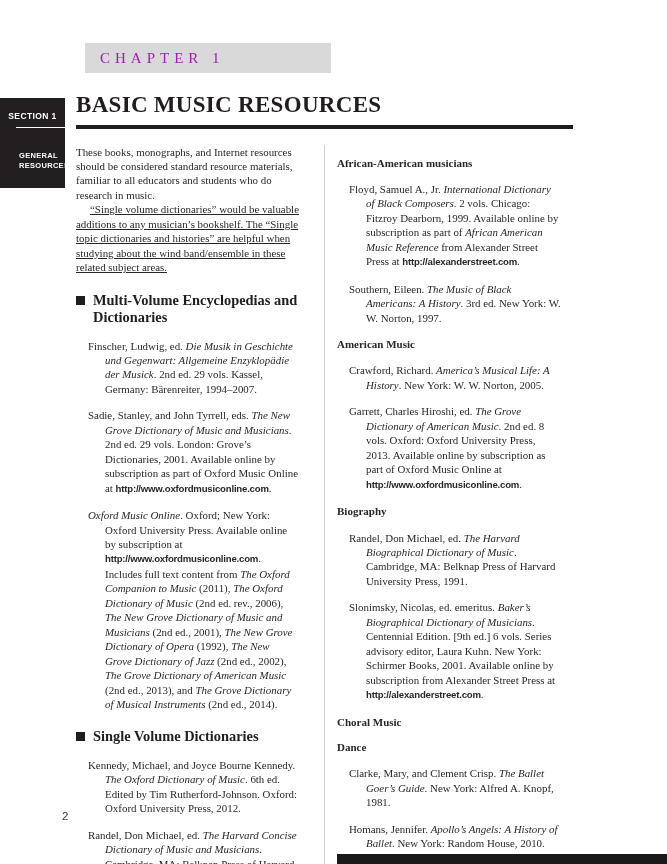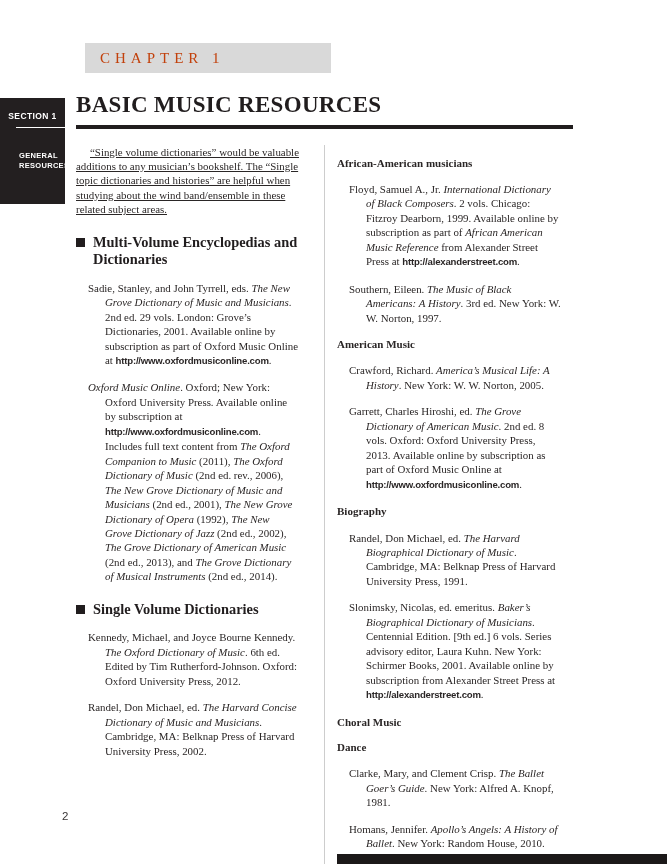--- a/index.html
+++ b/index.html
@@ -17,28 +17,28 @@
   .chapter-box {
     position: absolute;
     left: 85px; top: 43px;
     width: 246px; height: 30px;
     background: #d9d9d9;
     line-height: 30px;
     padding-left: 15px;
     box-sizing: border-box;
     font-size: 15px;
     letter-spacing: 5px;
-    color: #c2410c;
+    color: #a21caf;
   }
 
   
   .section-tab {
     position: absolute;
     left: 0; top: 98px;
-    width: 65px; height: 106px;
+    width: 65px; height: 90px;
     background: #231f20;
     color: #fff;
     font-family: "Liberation Sans", sans-serif;
   }
   .tab-section-label {
     font-size: 8.5px;
     font-weight: bold;
     letter-spacing: 0.4px;
     text-align: center;
     margin-top: 13px;
@@ -151,22 +151,24 @@
       <div>GENERAL</div>
       <div>RESOURCES</div>
     </div>
   </div>
 
   <div class="content">
     <h1 class="page-title">BASIC MUSIC RESOURCES</h1>
     <div class="title-rule"></div>
     <div class="cols">
       <div class="col col-left" id="col-left">
+          <p class="intro-para">These books, monographs, and Internet resources should be considered standard resource materials, familiar to all educators and students who do research in music.</p>
           <p class="intro-para indented">“Single volume dictionaries” would be valuable additions to any musician’s bookshelf. The “Single topic dictionaries and histories” are helpful when studying about the wind band/ensemble in these related subject areas.</p>
           <h2 class="sec-heading"><span class="sq"></span>Multi-Volume Encyclopedias and Dictionaries</h2>
+          <p class="entry"><span class="plain">Finscher, Ludwig, ed. </span><span class="italic">Die Musik in Geschichte und Gegenwart: Allgemeine Enzyklopädie der Musick</span><span class="plain">. 2nd ed. 29 vols. Kassel, Germany: Bärenreiter, 1994–2007.</span></p>
           <p class="entry"><span class="plain">Sadie, Stanley, and John Tyrrell, eds. </span><span class="italic">The New Grove Dictionary of Music and Musicians</span><span class="plain">. 2nd ed. 29 vols. London: Grove’s Dictionaries, 2001. Available online by subscription as part of Oxford Music Online at </span><span class="url">http://www.oxfordmusiconline.com</span><span class="plain">.</span></p>
           <p class="entry"><span class="italic">Oxford Music Online</span><span class="plain">. Oxford; New York: Oxford University Press. Available online by subscription at </span><span class="url">http://www.oxfordmusiconline.com</span><span class="plain">. Includes full text content from </span><span class="italic">The Oxford Companion to Music</span><span class="plain"> (2011), </span><span class="italic">The Oxford Dictionary of Music</span><span class="plain"> (2nd ed. rev., 2006), </span><span class="italic">The New Grove Dictionary of Music and Musicians</span><span class="plain"> (2nd ed., 2001), </span><span class="italic">The New Grove Dictionary of Opera</span><span class="plain"> (1992), </span><span class="italic">The New Grove Dictionary of Jazz</span><span class="plain"> (2nd ed., 2002), </span><span class="italic">The Grove Dictionary of American Music</span><span class="plain"> (2nd ed., 2013), and </span><span class="italic">The Grove Dictionary of Musical Instruments</span><span class="plain"> (2nd ed., 2014).</span></p>
           <h2 class="sec-heading"><span class="sq"></span>Single Volume Dictionaries</h2>
           <p class="entry"><span class="plain">Kennedy, Michael, and Joyce Bourne Kennedy. </span><span class="italic">The Oxford Dictionary of Music</span><span class="plain">. 6th ed. Edited by Tim Rutherford-Johnson. Oxford: Oxford University Press, 2012.</span></p>
           <p class="entry"><span class="plain">Randel, Don Michael, ed. </span><span class="italic">The Harvard Concise Dictionary of Music and Musicians</span><span class="plain">. Cambridge, MA: Belknap Press of Harvard University Press, 2002.</span></p>
         </div>
       <div class="vdiv"></div>
       <div class="col col-right" id="col-right">
           <div class="group-label">African-American musicians</div>
           <p class="entry"><span class="plain">Floyd, Samuel A., Jr. </span><span class="italic">International Dictionary of Black Composers</span><span class="plain">. 2 vols. Chicago: Fitzroy Dearborn, 1999. Available online by subscription as part of </span><span class="italic">African American Music Reference</span><span class="plain"> from Alexander Street Press at </span><span class="url">http://alexanderstreet.com</span><span class="plain">.</span></p>

